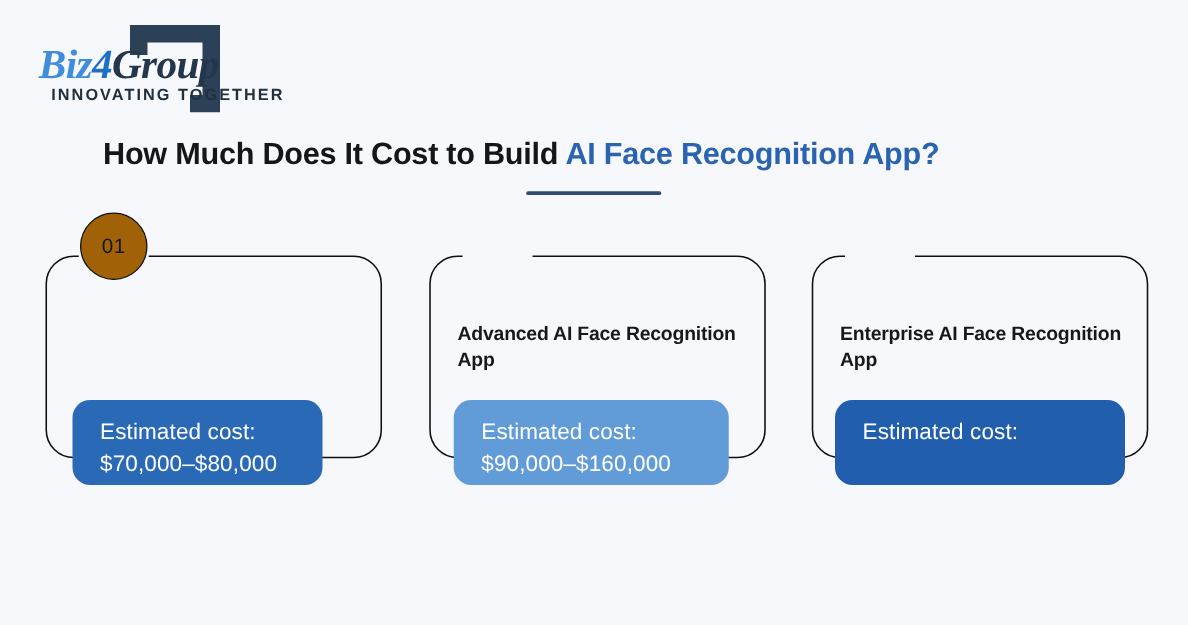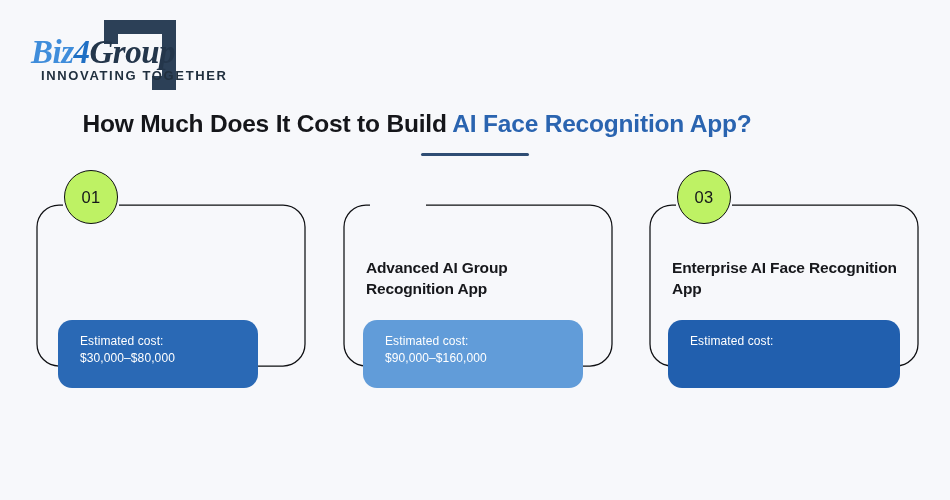--- a/index.html
+++ b/index.html
@@ -115,21 +115,21 @@
   }
 
   .badge {
     position: absolute;
     left: 27px;
     top: -26px;
     width: 54px;
     height: 54px;
     border-radius: 50%;
     border: 1.25px solid #0e0f12;
-    background: #bef264;
+    background: #a16207;
     display: flex;
     align-items: center;
     justify-content: center;
     font-size: 16.5px;
     font-weight: 500;
     color: #15161a;
     letter-spacing: 0.4px;
     box-sizing: border-box;
   }
 
@@ -144,21 +144,21 @@
     color: #17181c;
     letter-spacing: -0.15px;
   }
 
   .pill {
     position: absolute;
     border-radius: 14px;
     color: #ffffff;
     padding: 13px 20px 13px 22px;
     box-sizing: border-box;
-    font-size: 12px;
+    font-size: 18px;
     line-height: 1.42;
     letter-spacing: 0.1px;
     white-space: nowrap;
   }
   .pill-1 {
     left: 21px;
     top: 124px;
     width: 200px;
     height: 68px;
     background: #2a69b5;
@@ -199,39 +199,38 @@
 
 <div class="cards">
 
   <div class="card card-1">
     <svg class="card-outline" viewBox="0 0 268 170">
       <path d="M82 9 H246 A22 22 0 0 1 268 31 V148 A22 22 0 0 1 246 170 H22 A22 22 0 0 1 0 148 V31 A22 22 0 0 1 22 9 H26"></path>
     </svg>
     <div class="badge">01</div>
     <div class="pill pill-1">
       <span class="pill-line">Estimated cost:</span>
-      <span class="pill-line">$30,000–$80,000</span>
+      <span class="pill-line">$70,000–$80,000</span>
     </div>
   </div>
 
   <div class="card card-2">
     <svg class="card-outline" viewBox="0 0 268 170">
       <path d="M82 9 H246 A22 22 0 0 1 268 31 V148 A22 22 0 0 1 246 170 H22 A22 22 0 0 1 0 148 V31 A22 22 0 0 1 22 9 H26"></path>
     </svg>
-    <div class="card-title">Advanced AI Group Recognition App</div>
+    <div class="card-title">Advanced AI Face Recognition App</div>
     <div class="pill pill-2">
       <span class="pill-line">Estimated cost:</span>
       <span class="pill-line">$90,000–$160,000</span>
     </div>
   </div>
 
   <div class="card card-3">
     <svg class="card-outline" viewBox="0 0 268 170">
       <path d="M82 9 H246 A22 22 0 0 1 268 31 V148 A22 22 0 0 1 246 170 H22 A22 22 0 0 1 0 148 V31 A22 22 0 0 1 22 9 H26"></path>
     </svg>
-    <div class="badge">03</div>
     <div class="card-title">Enterprise AI Face Recognition App</div>
     <div class="pill pill-3">
       <span class="pill-line">Estimated cost:</span>
     </div>
   </div>
 
 </div>
 
 </body></html>

